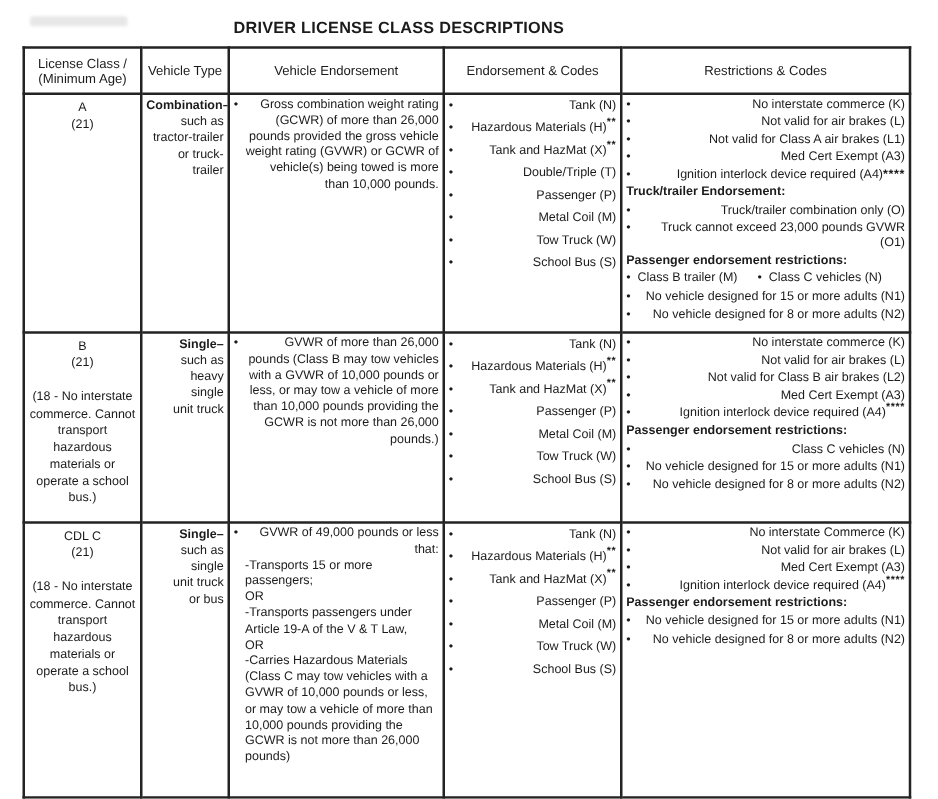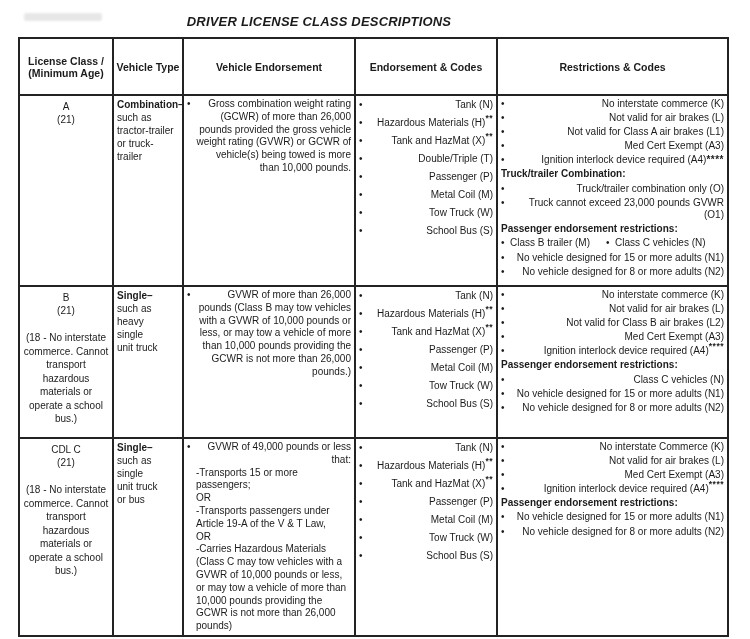--- a/index.html
+++ b/index.html
@@ -5,47 +5,47 @@
   html,body{margin:0;padding:0;}
   body{
     width:750px;height:639px;position:relative;overflow:hidden;
     background:#ffffff;color:#1b1b1b;
     font-family:"Liberation Sans", sans-serif;
     font-size:10px;line-height:13px;
     -webkit-font-smoothing:antialiased;
   }
   .page-title{
     position:absolute;top:15px;left:0;width:638px;
-    text-align:center;font-weight:bold;font-size:13px;letter-spacing:.2px;font-style:italic;
+    text-align:center;font-weight:bold;font-size:13px;letter-spacing:.2px;
   }
   .scan-smudge{
     position:absolute;left:24px;top:13px;width:78px;height:8px;
     background:#e2e2e2;border-radius:2px;filter:blur(1.2px);opacity:.8;
   }
   table.dl-table{
     position:absolute;left:18px;top:37px;width:709px;
     border-collapse:collapse;table-layout:fixed;
   }
   .dl-table th,.dl-table td{
     border:2px solid #232323;vertical-align:top;
     padding:2px 3px;overflow:hidden;
   }
   .dl-table th{
-    font-size:10.5px;font-weight:bold;text-align:center;vertical-align:middle;
-    padding:11px 2px;line-height:12px;height:33px;
+    font-size:10.5px;font-weight:normal;text-align:center;vertical-align:middle;
+    padding:1px 2px;line-height:12px;height:33px;
   }
   tbody tr:nth-child(1){height:191px;}
   tbody tr:nth-child(2){height:152px;}
-  tbody tr:nth-child(3){height:198px;margin-top:19px;}
+  tbody tr:nth-child(3){height:220px;margin-top:19px;}
 
   .c-license{text-align:center;}
   .lic-class{margin-top:2px;}
   .lic-note{margin-top:14px;line-height:13.5px;}
 
-  .c-vtype{text-align:left;}
+  .c-vtype{text-align:right;}
   .vt-bold{font-weight:bold;}
 
   .bi{display:flex;align-items:flex-start;}
   .bi .b{flex:0 0 9px;width:9px;}
   .bi .bt{flex:1;min-width:0;text-align:right;}
 
   .c-desc{line-height:12.8px;}
   .desc-line{margin-left:9px;}
   .desc-center{text-align:left;margin-left:9px;margin-right:26px;}
 
@@ -164,21 +164,21 @@
             <span class="bt">Not valid for Class A air brakes (L1)</span>
           </div>
           <div class="bi res-item">
             <span class="b">•</span>
             <span class="bt">Med Cert Exempt (A3)</span>
           </div>
           <div class="bi res-item">
             <span class="b">•</span>
             <span class="bt">Ignition interlock device required (A4)<span class="ast-inline">****</span></span>
           </div>
-          <div class="res-head">Truck/trailer Combination:</div>
+          <div class="res-head">Truck/trailer Endorsement:</div>
           <div class="bi res-item">
             <span class="b">•</span>
             <span class="bt">Truck/trailer combination only (O)</span>
           </div>
           <div class="bi res-item">
             <span class="b">•</span>
             <span class="bt">Truck cannot exceed 23,000 pounds GVWR (O1)</span>
           </div>
           <div class="res-head">Passenger endorsement restrictions:</div>
           <div class="res-pair">

